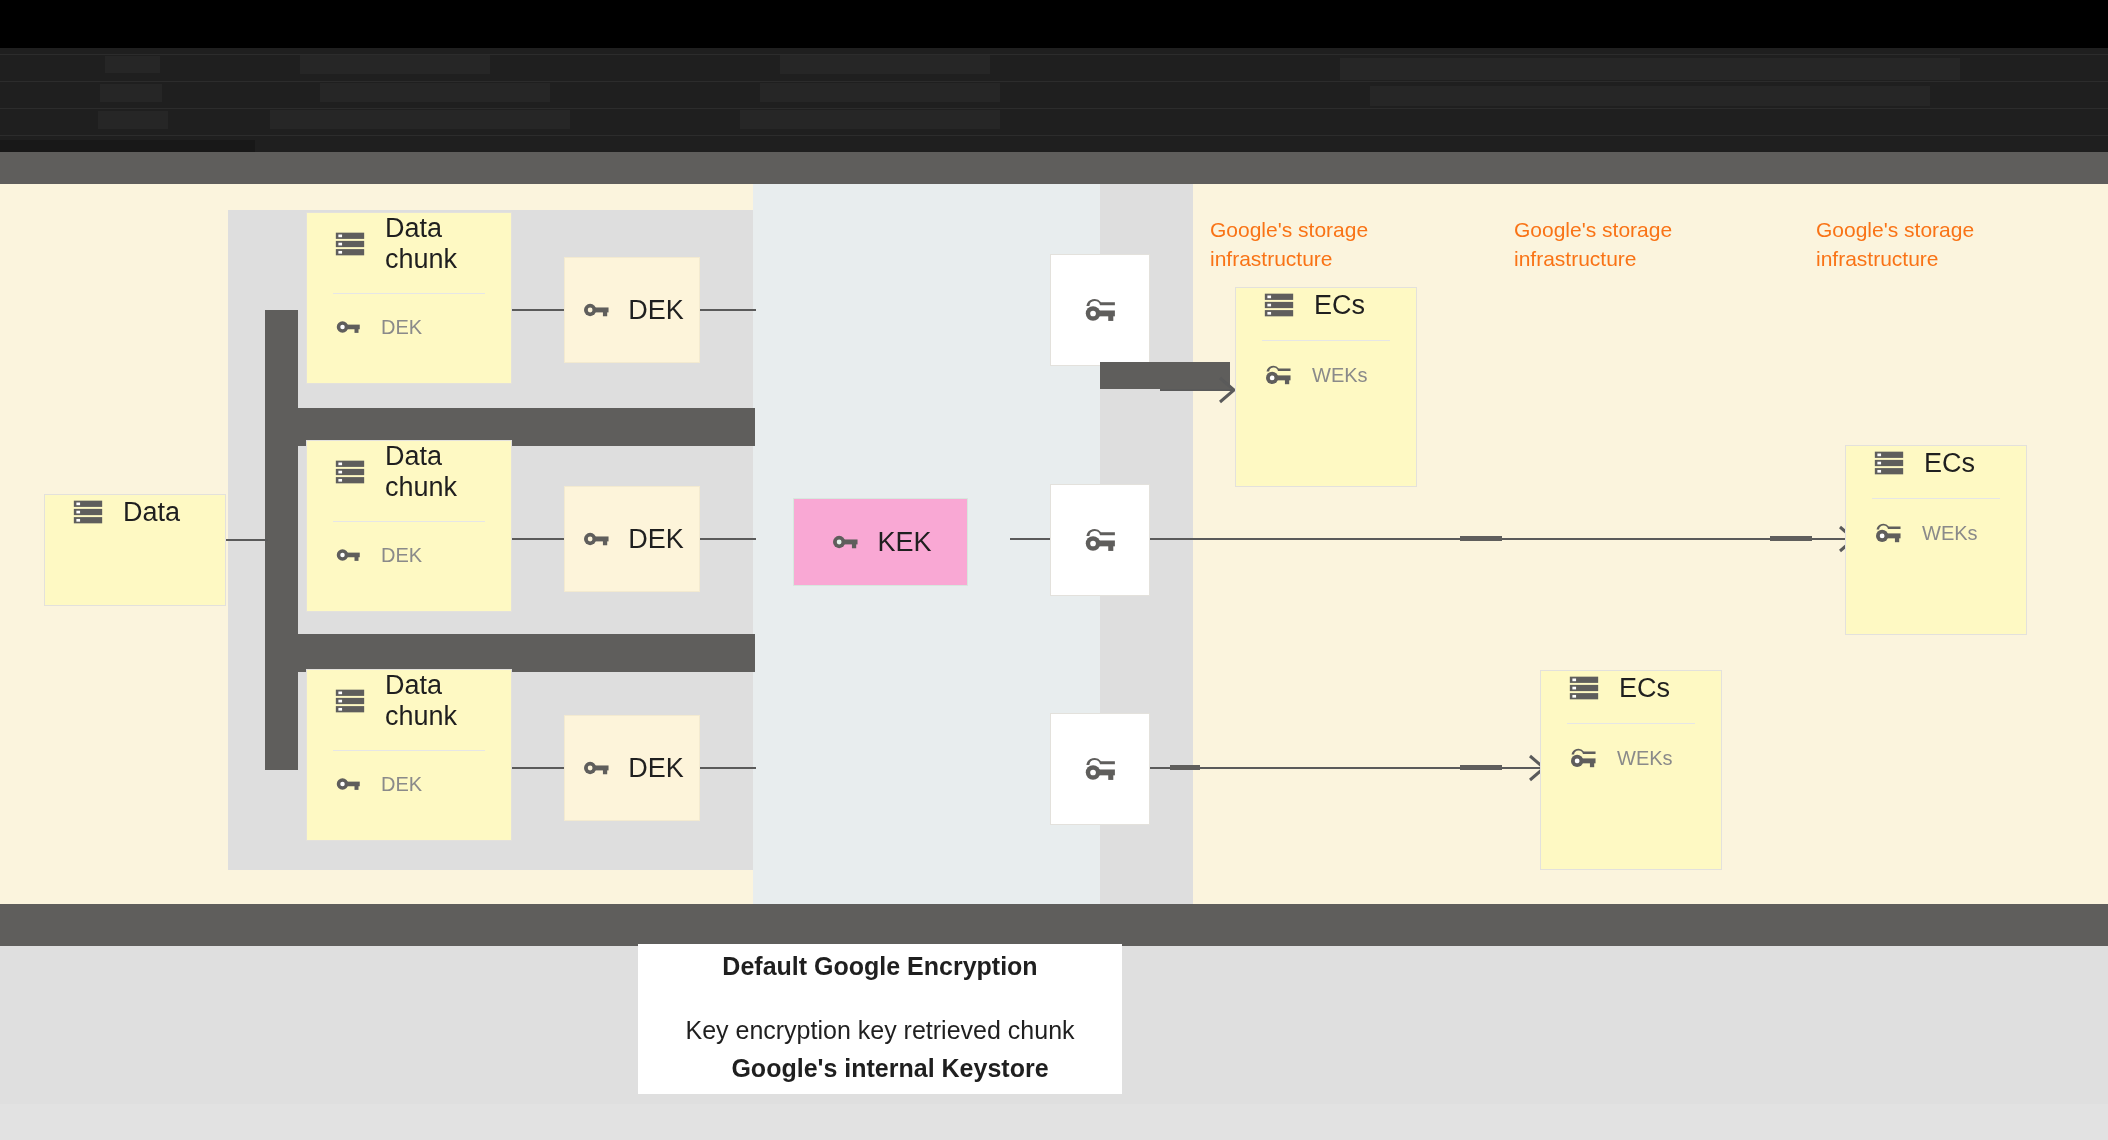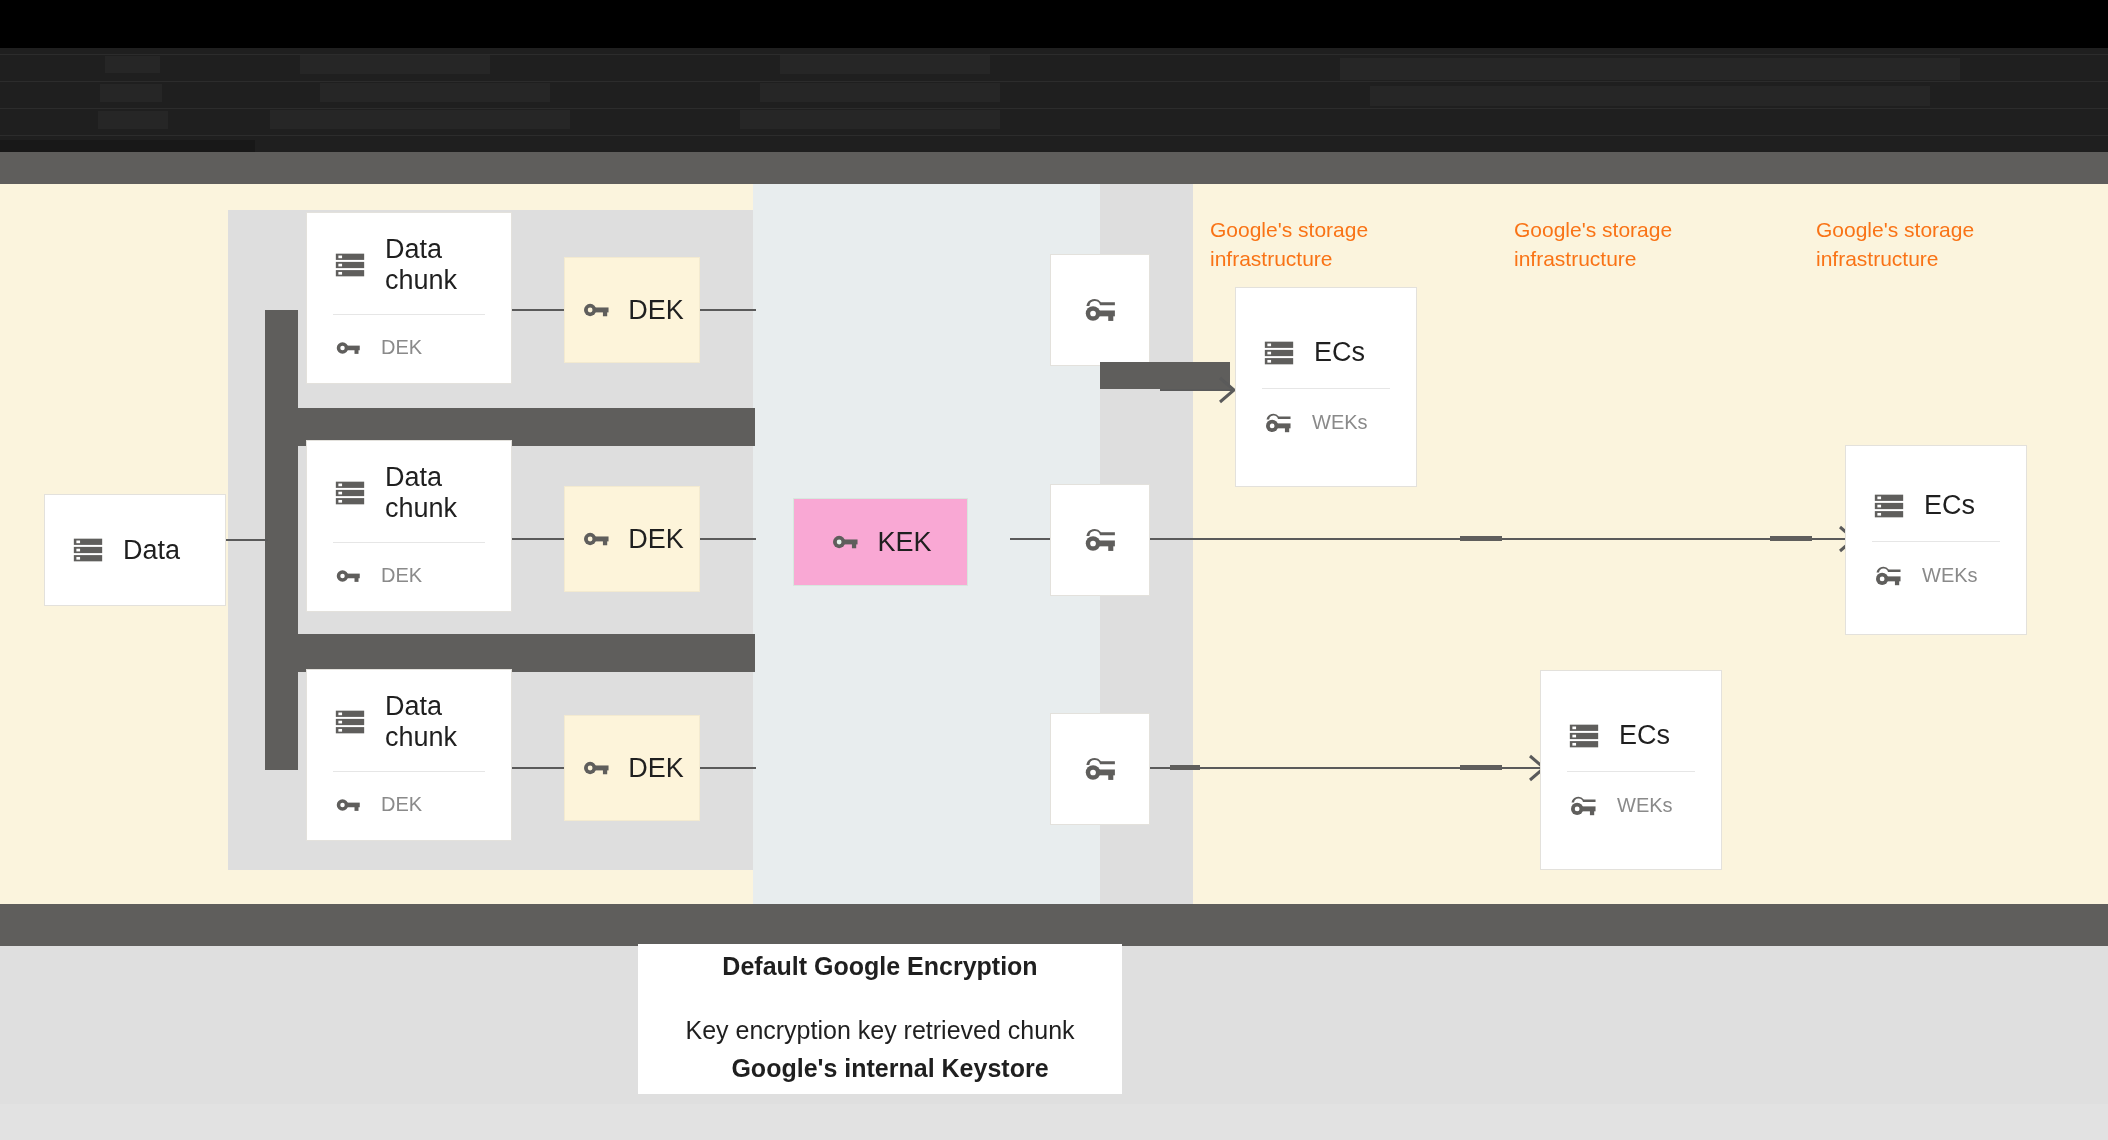--- a/index.html
+++ b/index.html
@@ -32,23 +32,22 @@
   
   .bottom-dark{position:absolute;left:0;top:904px;width:2108px;height:42px;background:#5f5e5c;}
   .bottom-grey{position:absolute;left:0;top:946px;width:2108px;height:194px;background:#dfdfdf;}
   .bottom-grey2{position:absolute;left:0;top:1104px;width:2108px;height:36px;background:#e2e2e2;}
 
   
   .bracket{position:absolute;background:#5f5e5c;}
 
   
   .card{
-    position:absolute;background:#ffffff;border:1px solid #e3e1dc;
+    position:absolute;background:#fef9c3;border:1px solid #e3e1dc;
     box-sizing:border-box;display:flex;flex-direction:column;
-    justify-content:center;
   }
   .card-row{display:flex;align-items:center;gap:18px;padding:0 26px;}
   .card-title{font-size:27px;color:#1f1f1f;line-height:31px;}
   .card-divider{height:1px;background:#e6e6e6;margin:18px 26px;}
   .card-sub{font-size:20px;color:#8a8a8a;}
 
   .keybox{
     position:absolute;box-sizing:border-box;
     display:flex;align-items:center;justify-content:center;gap:16px;
   }

